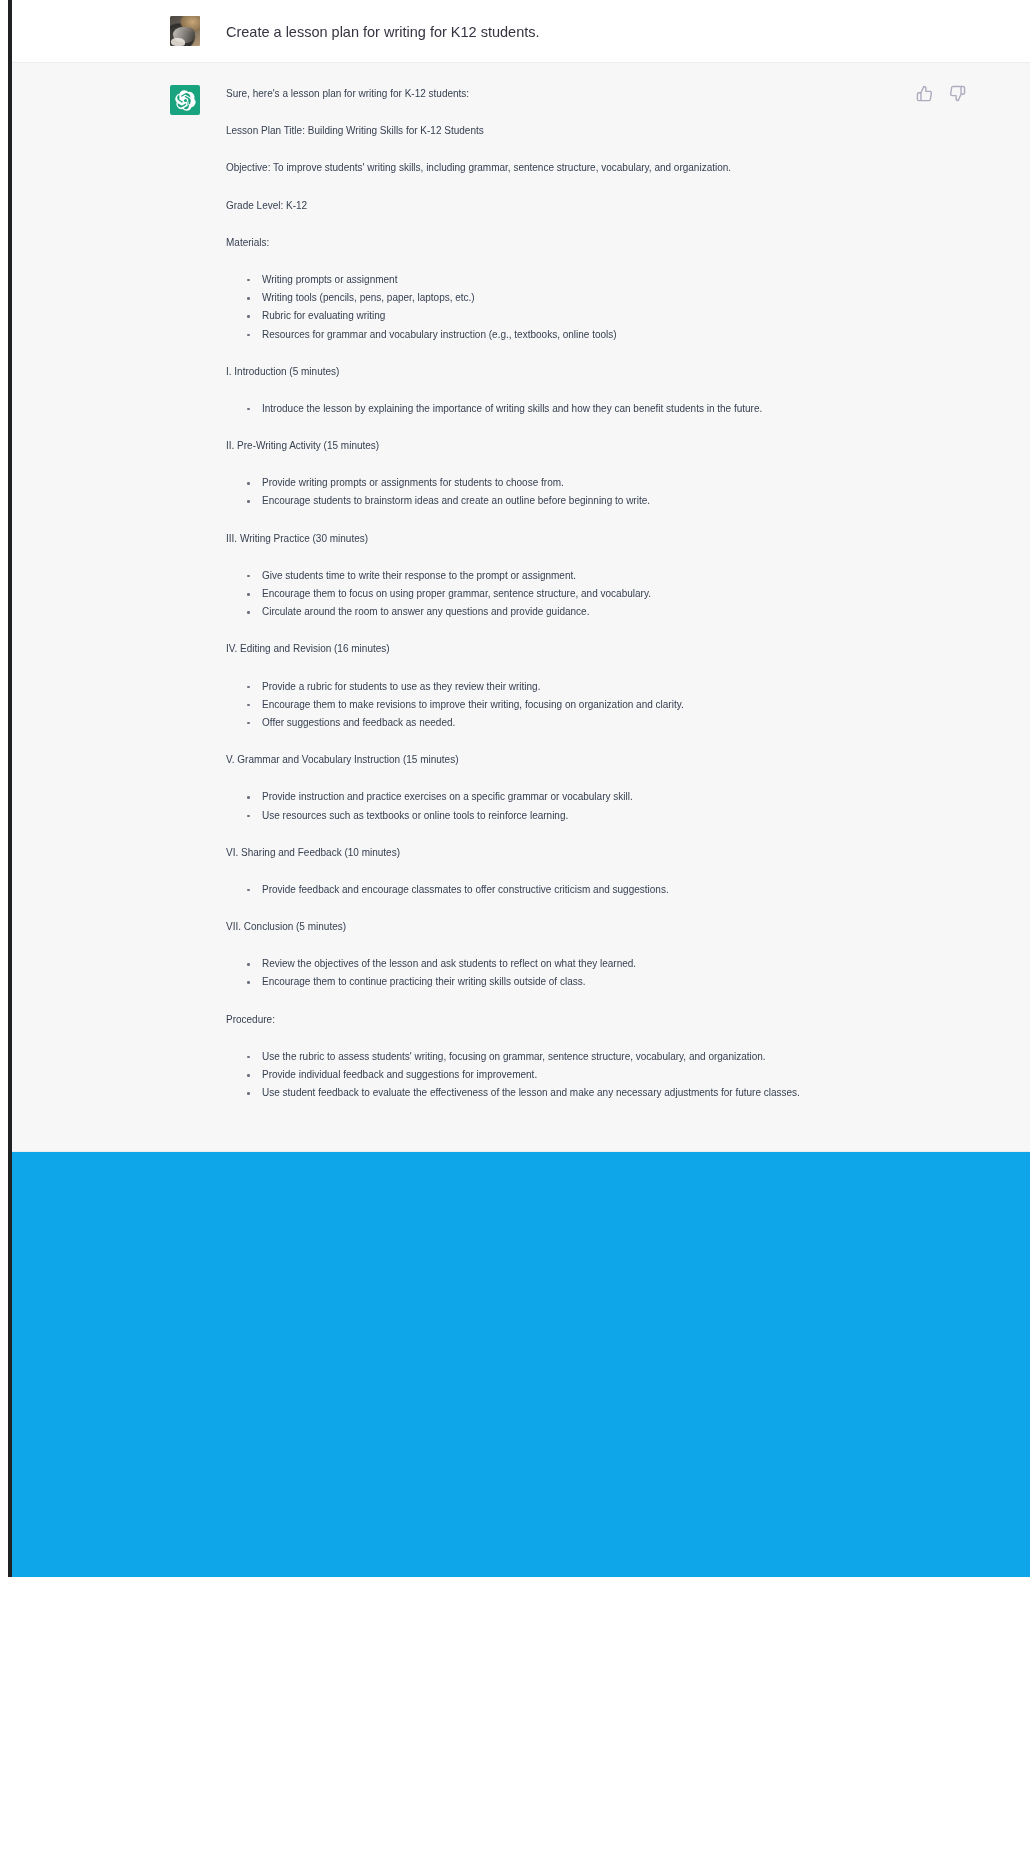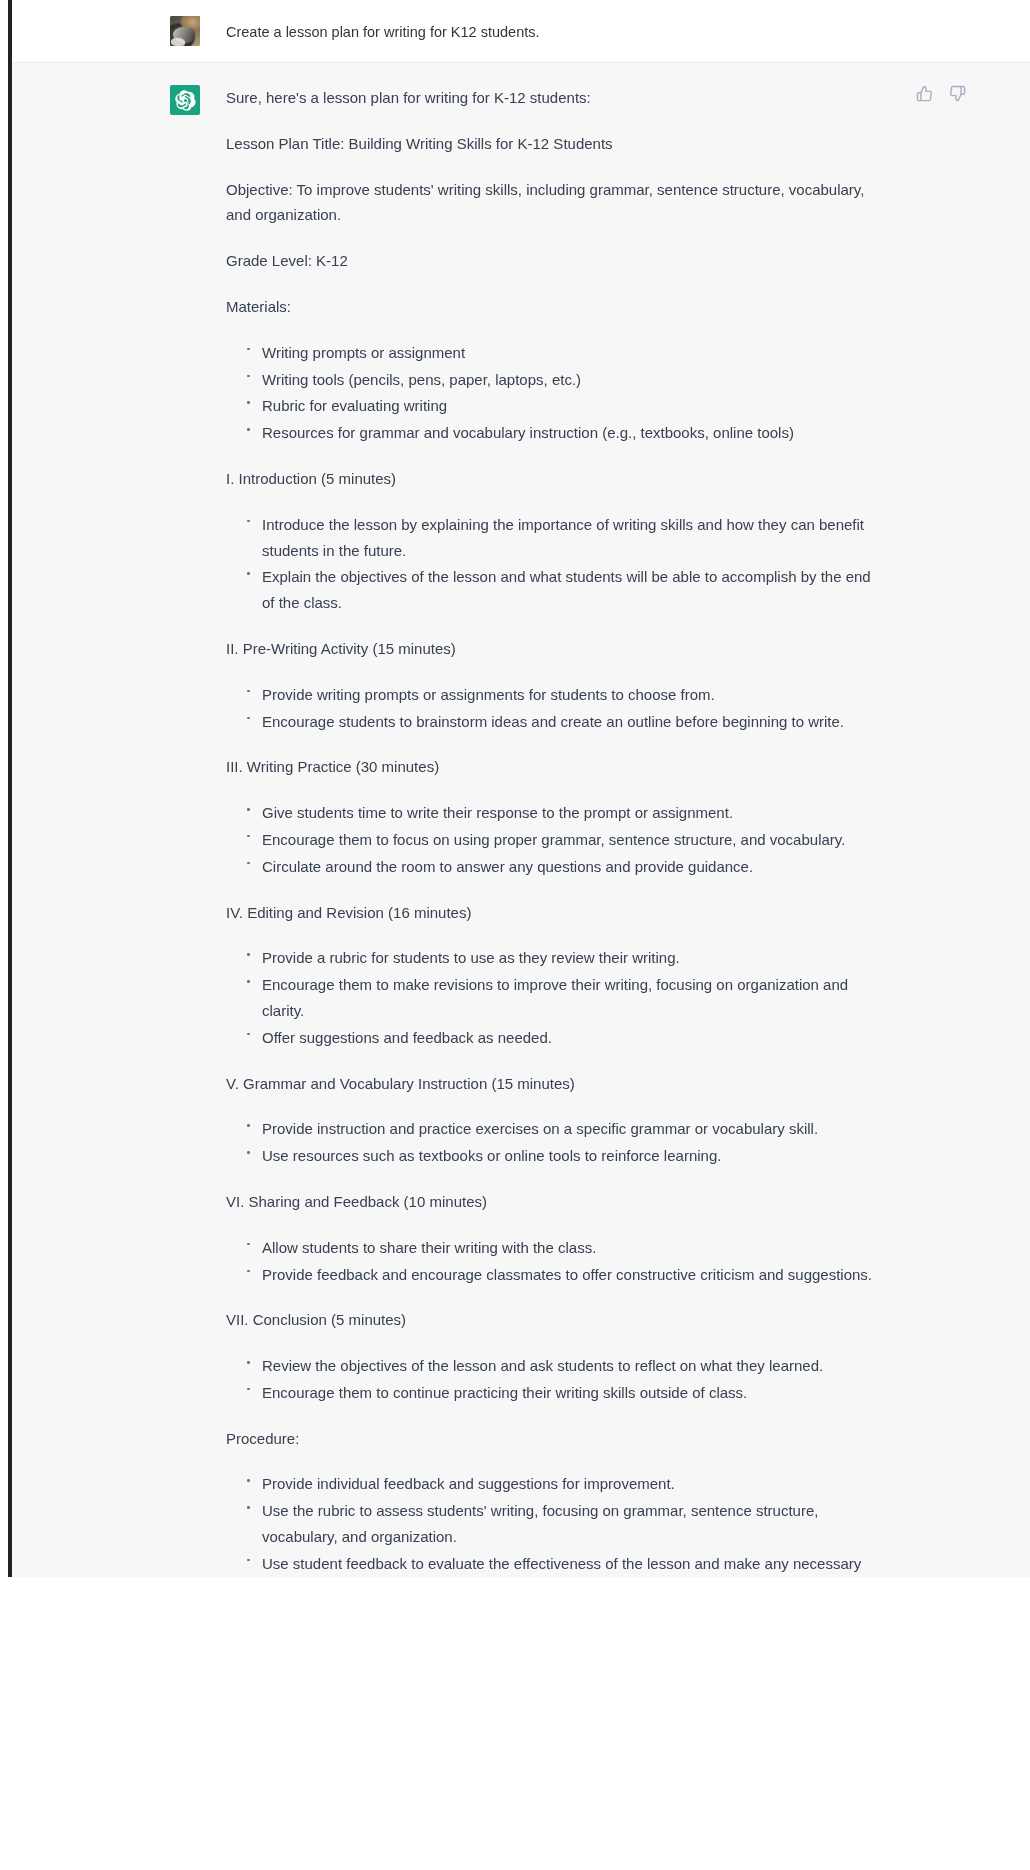--- a/index.html
+++ b/index.html
@@ -95,21 +95,21 @@
   }
 
   .user-text {
     font-size: 14.5px;
     line-height: 1.55;
     color: #343541;
     padding-top: 5px;
   }
 
   .assistant-body {
-    font-size: 15px;
+    font-size: 10px;
     line-height: 1.72;
     color: #374151;
   }
   .assistant-body p {
     margin: 0 0 20px 0;
   }
   .assistant-body p:last-child { margin-bottom: 0; }
 
   .assistant-body ul {
     list-style: none;
@@ -191,21 +191,20 @@
           <p>Materials:</p>
           <ul>
             <li>Writing prompts or assignment</li>
             <li>Writing tools (pencils, pens, paper, laptops, etc.)</li>
             <li>Rubric for evaluating writing</li>
             <li>Resources for grammar and vocabulary instruction (e.g., textbooks, online tools)</li>
           </ul>
           <p>I. Introduction (5 minutes)</p>
           <ul>
             <li>Introduce the lesson by explaining the importance of writing skills and how they can benefit students in the future.</li>
-            <li>Explain the objectives of the lesson and what students will be able to accomplish by the end of the class.</li>
           </ul>
           <p>II. Pre-Writing Activity (15 minutes)</p>
           <ul>
             <li>Provide writing prompts or assignments for students to choose from.</li>
             <li>Encourage students to brainstorm ideas and create an outline before beginning to write.</li>
           </ul>
           <p>III. Writing Practice (30 minutes)</p>
           <ul>
             <li>Give students time to write their response to the prompt or assignment.</li>
             <li>Encourage them to focus on using proper grammar, sentence structure, and vocabulary.</li>
@@ -217,32 +216,31 @@
             <li>Encourage them to make revisions to improve their writing, focusing on organization and clarity.</li>
             <li>Offer suggestions and feedback as needed.</li>
           </ul>
           <p>V. Grammar and Vocabulary Instruction (15 minutes)</p>
           <ul>
             <li>Provide instruction and practice exercises on a specific grammar or vocabulary skill.</li>
             <li>Use resources such as textbooks or online tools to reinforce learning.</li>
           </ul>
           <p>VI. Sharing and Feedback (10 minutes)</p>
           <ul>
-            <li>Allow students to share their writing with the class.</li>
             <li>Provide feedback and encourage classmates to offer constructive criticism and suggestions.</li>
           </ul>
           <p>VII. Conclusion (5 minutes)</p>
           <ul>
             <li>Review the objectives of the lesson and ask students to reflect on what they learned.</li>
             <li>Encourage them to continue practicing their writing skills outside of class.</li>
           </ul>
           <p>Procedure:</p>
           <ul>
+            <li>Use the rubric to assess students' writing, focusing on grammar, sentence structure, vocabulary, and organization.</li>
             <li>Provide individual feedback and suggestions for improvement.</li>
-            <li>Use the rubric to assess students' writing, focusing on grammar, sentence structure, vocabulary, and organization.</li>
             <li>Use student feedback to evaluate the effectiveness of the lesson and make any necessary adjustments for future classes.</li>
           </ul>
         </div>
 
       <div class="feedback">
         <span class="fb-btn">
           <svg viewBox="0 0 24 24" fill="none" stroke="currentColor" stroke-width="2" stroke-linecap="round" stroke-linejoin="round">
             <path d="M14 9V5a3 3 0 0 0-3-3l-4 9v11h11.28a2 2 0 0 0 2-1.7l1.38-9a2 2 0 0 0-2-2.3zM7 22H4a2 2 0 0 1-2-2v-7a2 2 0 0 1 2-2h3"></path>
           </svg>
         </span>

